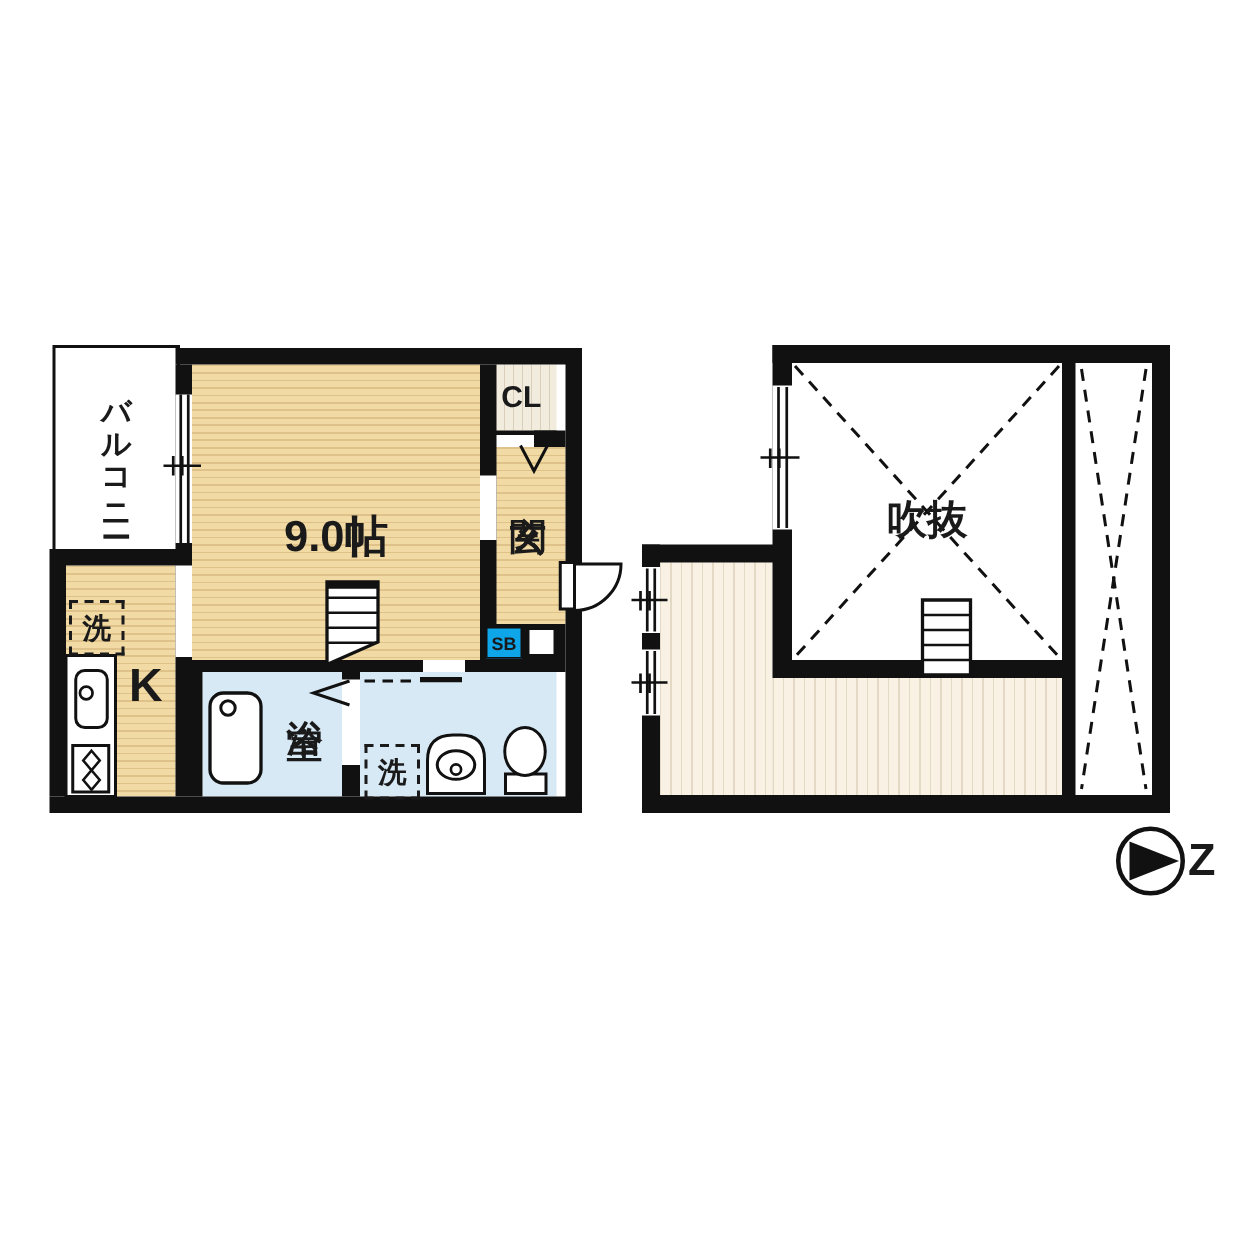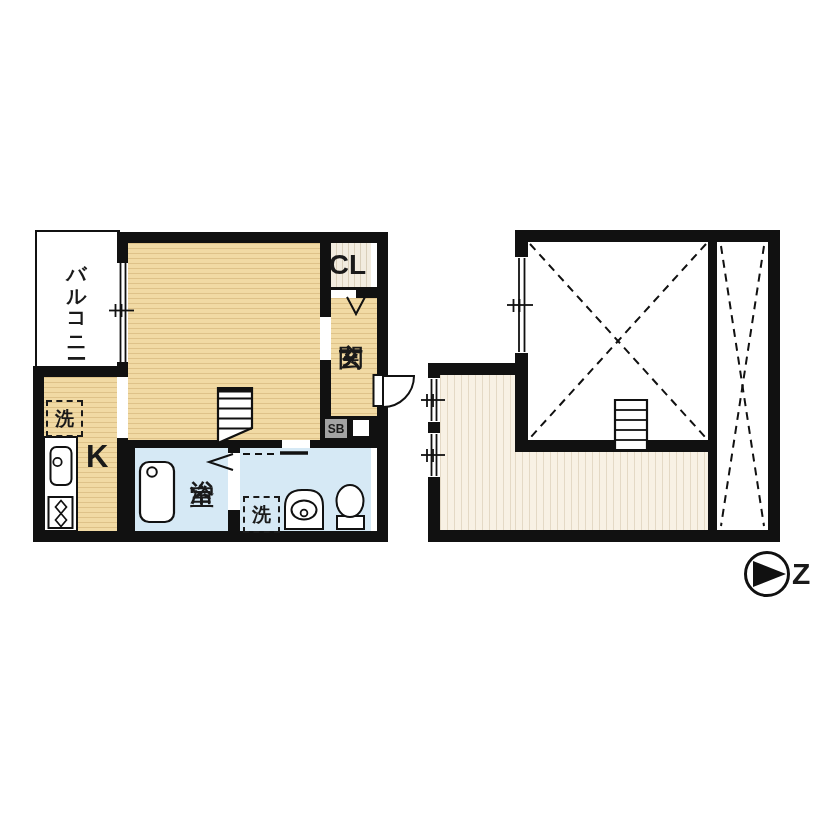--- a/index.html
+++ b/index.html
@@ -15,21 +15,21 @@
     background-image:repeating-linear-gradient(90deg,#d9cfba 0 1px,transparent 1px 6px);}
   .loftfloor{position:absolute;background-color:#f8f1e4;
     background-image:repeating-linear-gradient(90deg,#e4d9c5 0 1px,transparent 1px 7px);}
   .blue{position:absolute;background:#d6e9f5;}
   .balcony{position:absolute;background:#fff;border:2px solid #111;}
   .vtext{writing-mode:vertical-rl;text-orientation:upright;}
   .lbl{position:absolute;color:#1a1a1a;font-weight:600;}
   .center{display:flex;align-items:center;justify-content:center;text-align:center;}
   .dashedbox{position:absolute;border:2px dashed #1a1a1a;display:flex;align-items:center;justify-content:center;
     font-weight:600;color:#1a1a1a;}
-  .sbbox{position:absolute;background:#a3a3a3;border:1.5px solid #111;display:flex;align-items:center;justify-content:center;
+  .sbbox{position:absolute;background:#0ea5e9;border:1.5px solid #111;display:flex;align-items:center;justify-content:center;
     font-weight:600;color:#1a1a1a;}
   svg{position:absolute;left:0;top:0;pointer-events:none;}
   svg *{vector-effect:non-scaling-stroke;}
 </style>
 </head>
 <body>
 
 <div id="plan">
 
   <div class="balcony" style="left:35px;top:230px;width:81px;height:135px;">
@@ -181,39 +181,41 @@
       <rect x="337" y="516" width="27" height="13" fill="#fff" stroke="#111" stroke-width="2"></rect>
       <ellipse cx="350" cy="501" rx="13.5" ry="16" fill="#fff" stroke="#111" stroke-width="2"></ellipse>
     </g>
 
     <g>
       <circle cx="767" cy="574" r="21.5" fill="#fff" stroke="#111" stroke-width="3"></circle>
       <polygon points="753,561 753,587 786,574" fill="#111"></polygon>
     </g>
   </svg>
 
-
-  <div class="lbl center" style="left:324px;top:246px;width:47px;height:38px;font-size:28px;">CL</div>
+  <div class="lbl center" style="left:128px;top:340px;width:192px;height:36px;font-size:29px;">9.0帖</div>
+
+  <div class="lbl center" style="left:324px;top:246px;width:47px;height:38px;font-size:20px;">CL</div>
 
   <div class="lbl vtext" style="left:335px;top:325px;font-size:24px;letter-spacing:2px;">玄関</div>
 
   <div class="sbbox" style="left:324px;top:418px;width:22px;height:19px;font-size:12px;">
     <span>SB</span>
   </div>
 
   <div class="lbl" style="left:86px;top:439px;font-size:31px;">K</div>
 
   <div class="dashedbox" style="left:46px;top:400px;width:33px;height:33px;font-size:19px;">
     <span>洗</span>
   </div>
 
   <div class="lbl vtext" style="left:186px;top:460px;font-size:24px;letter-spacing:3px;">浴室</div>
 
 
   <div class="dashedbox" style="left:243px;top:496px;width:33px;height:33px;font-size:19px;">
     <span>洗</span>
   </div>
 
+  <div class="lbl center" style="left:528px;top:331px;width:180px;height:30px;font-size:27px;">吹抜</div>
 
 
   <div class="lbl" style="left:792px;top:557px;font-size:30px;font-weight:700;">Z</div>
 
 </div>
 
 </body></html>

